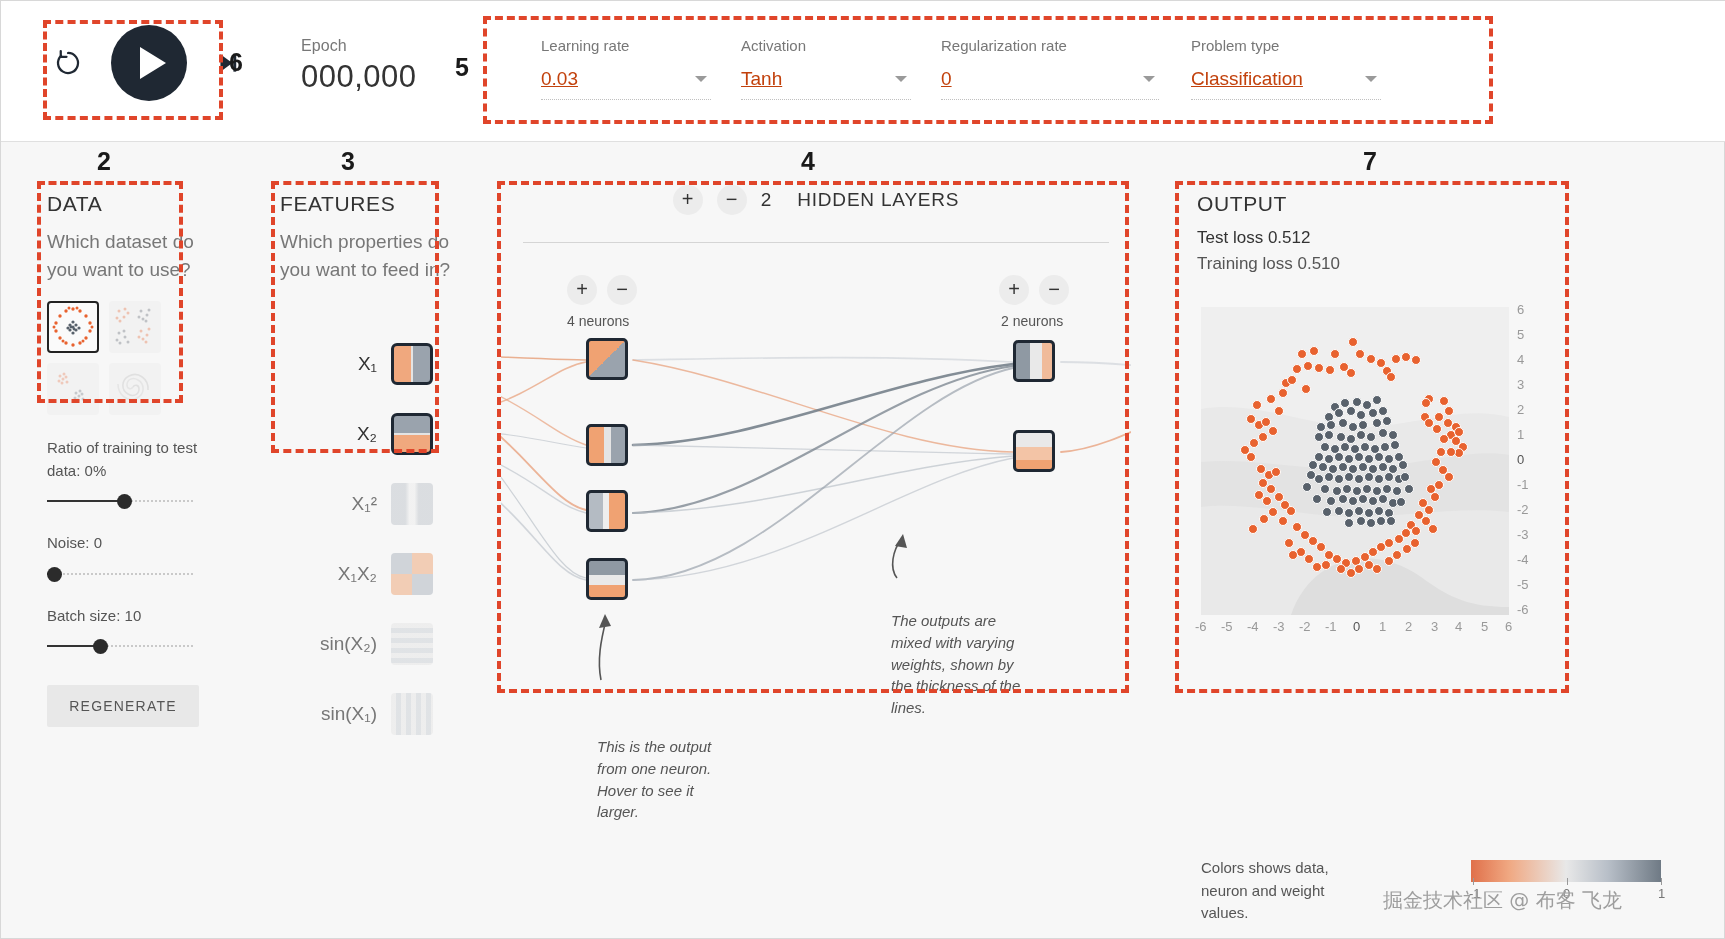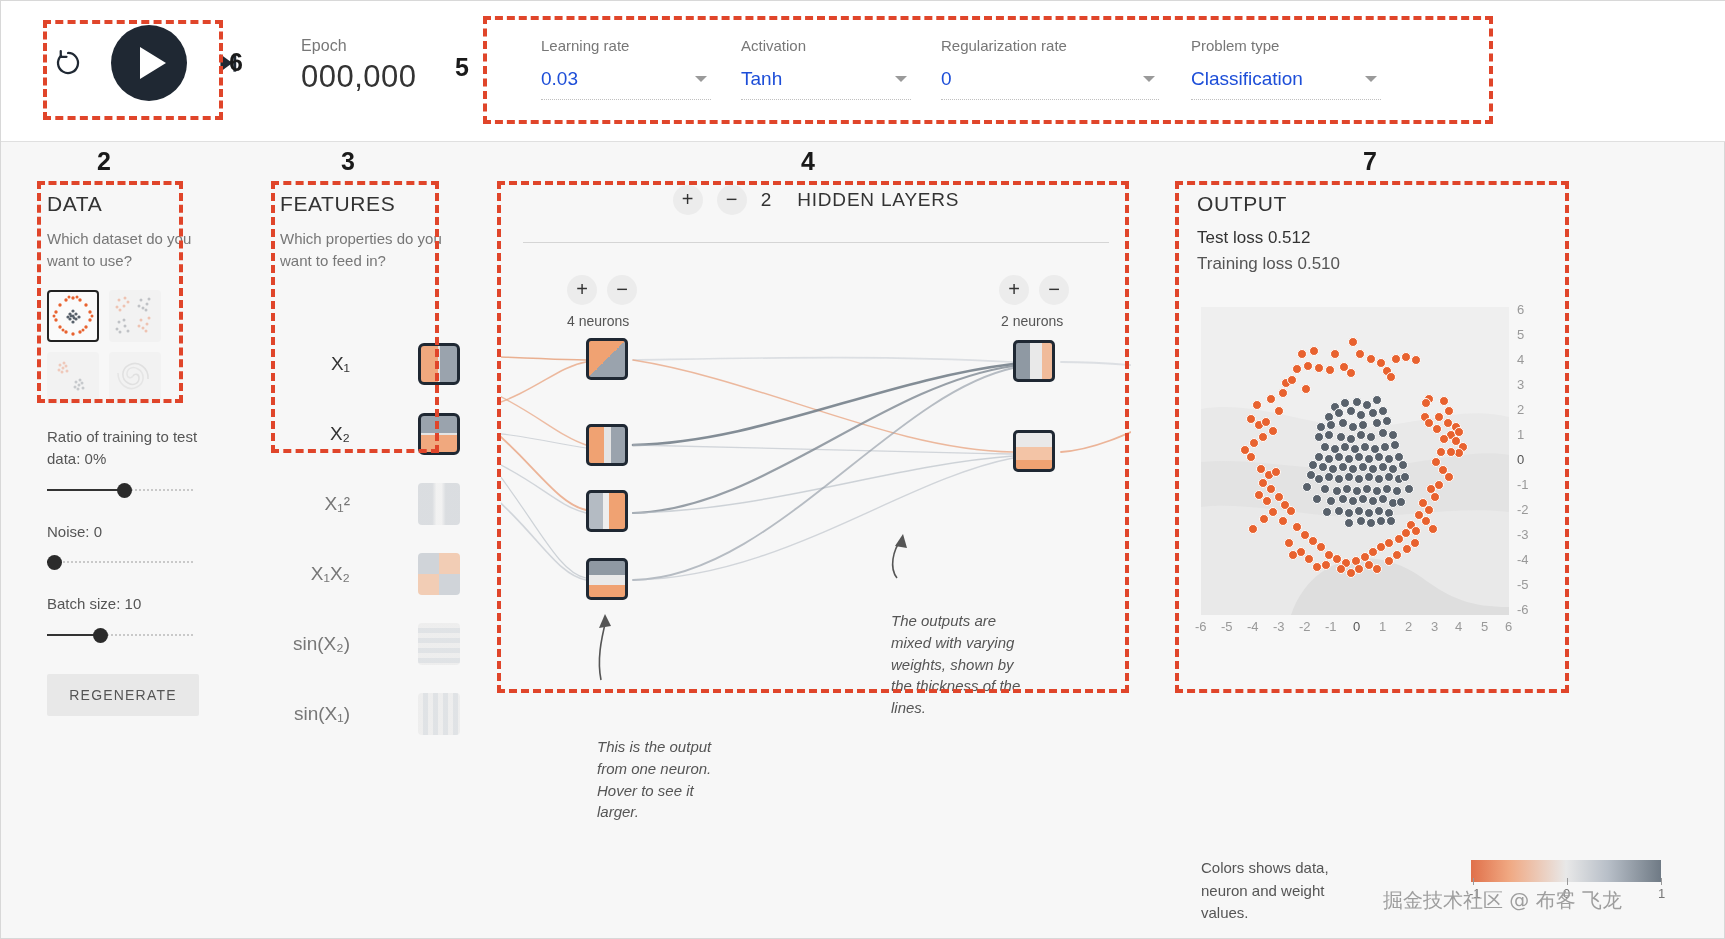--- a/index.html
+++ b/index.html
@@ -71,21 +71,21 @@
   .ctrl-label {
     font-size: 15px; color: #777777; margin-bottom: 14px;
   }
   .ctrl-select {
     position: relative;
     width: 170px;
     border-bottom: 1px dotted #c0c0c0;
     padding-bottom: 9px;
   }
   .ctrl-value {
-    font-size: 19px; color: #1d4ed8;
+    font-size: 19px; color: #c2410c; text-decoration: underline;
   }
   .caret {
     position: absolute; right: 4px; top: 8px;
     width: 0; height: 0;
     border-left: 6px solid transparent;
     border-right: 6px solid transparent;
     border-top: 6px solid #9a9a9a;
   }
 
   
@@ -101,21 +101,21 @@
     z-index: 41;
   }
 
   
   #main { position: absolute; left: 0; top: 141px; width: 1725px; height: 797px; }
 
   .panel-title {
     font-size: 21px; color: #333333; letter-spacing: .6px;
   }
   .panel-sub {
-    font-size: 15px; color: #777777; line-height: 1.45; margin-top: 12px;
+    font-size: 19px; color: #777777; line-height: 1.45; margin-top: 12px;
   }
 
   
   #data-panel { position: absolute; left: 46px; top: 50px; width: 165px; }
   .ds-grid {
     display: grid; grid-template-columns: 52px 52px; gap: 10px;
     margin-top: 18px;
   }
   .ds-item {
     width: 52px; height: 52px; border-radius: 4px;
@@ -146,21 +146,21 @@
     background: #e8e8e8; color: #555555;
     font-size: 14px; letter-spacing: 1.2px;
     display:flex; align-items:center; justify-content:center;
     border-radius: 2px; cursor:pointer;
   }
 
   
   #features-panel { position: absolute; left: 279px; top: 50px; width: 180px; }
   .feat-list { position:absolute; left: 279px; top: 190px; width: 180px; }
   .feat-row {
-    display:flex; align-items:center; justify-content:space-between;
+    display:flex; align-items:center; justify-content:center;
     gap: 14px; height: 64px; margin-bottom: 6px;
   }
   .feat-label { font-size: 19px; color: #777777; width: 70px; text-align: right; }
   .feat-label.on { color: #333333; }
   .feat-sq {
     width: 42px; height: 42px; border-radius: 4px; overflow:hidden;
     cursor: pointer; position: relative; background:#e9e9e9;
   }
   .feat-sq.on { border: 3px solid #1f2833; border-radius: 6px; }
   .feat-sq.on::after {

